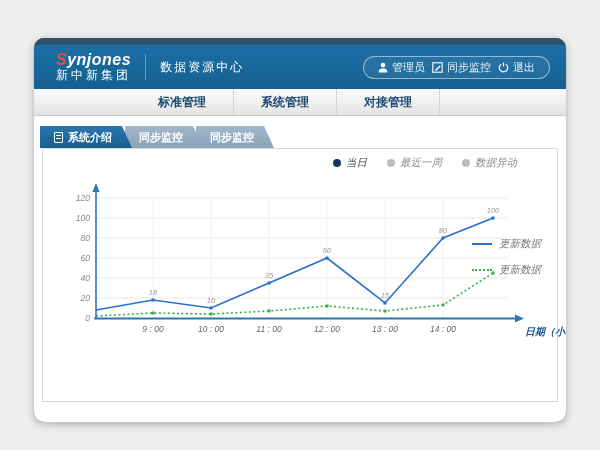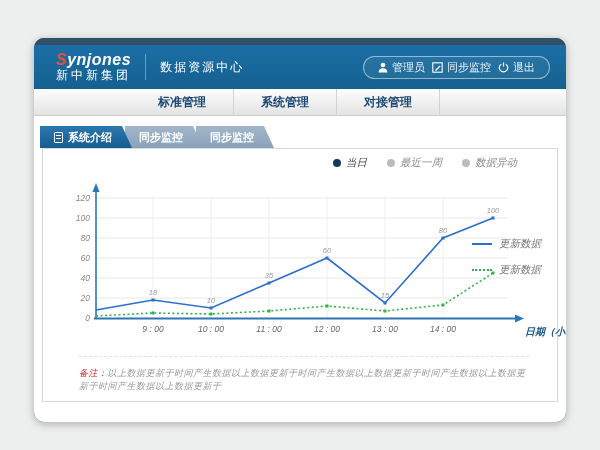--- a/index.html
+++ b/index.html
@@ -199,20 +199,17 @@
           <div class="legend-item">
             <span class="legend-sample"></span>
             <span>更新数据</span>
           </div>
           <div class="legend-item">
             <span class="legend-sample dotted"></span>
             <span>更新数据</span>
           </div>
         </div>
 
-        <div class="note">
-          <span class="note-label">备注：</span><span>以上数据更新于时间产生数据以上数据更新于时间产生数据以上数据更新于时间产生数据以上数据更新于时间产生数据以上数据更新于</span>
-        </div>
       </div>
     </div>
 
   </div>
 </div>
 
 </body></html>

